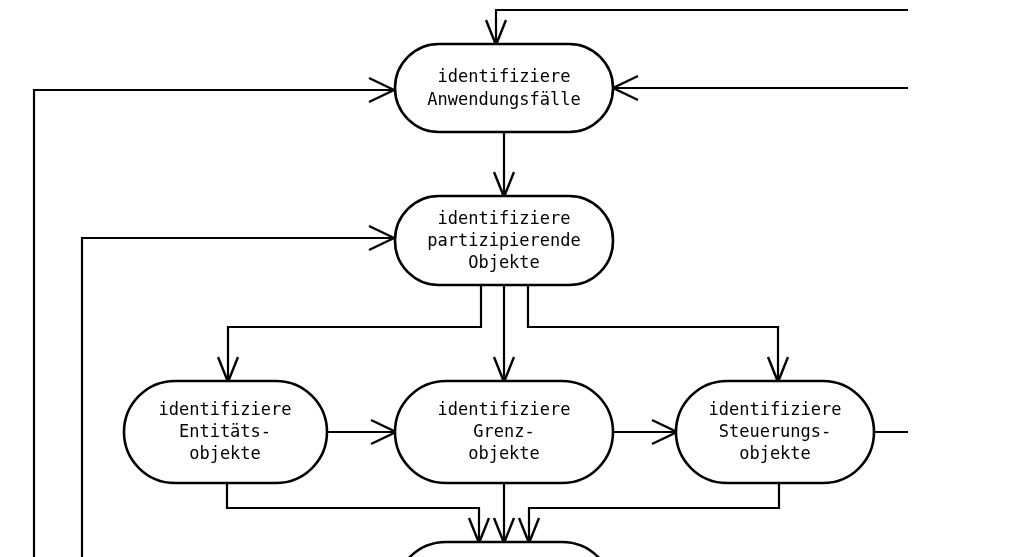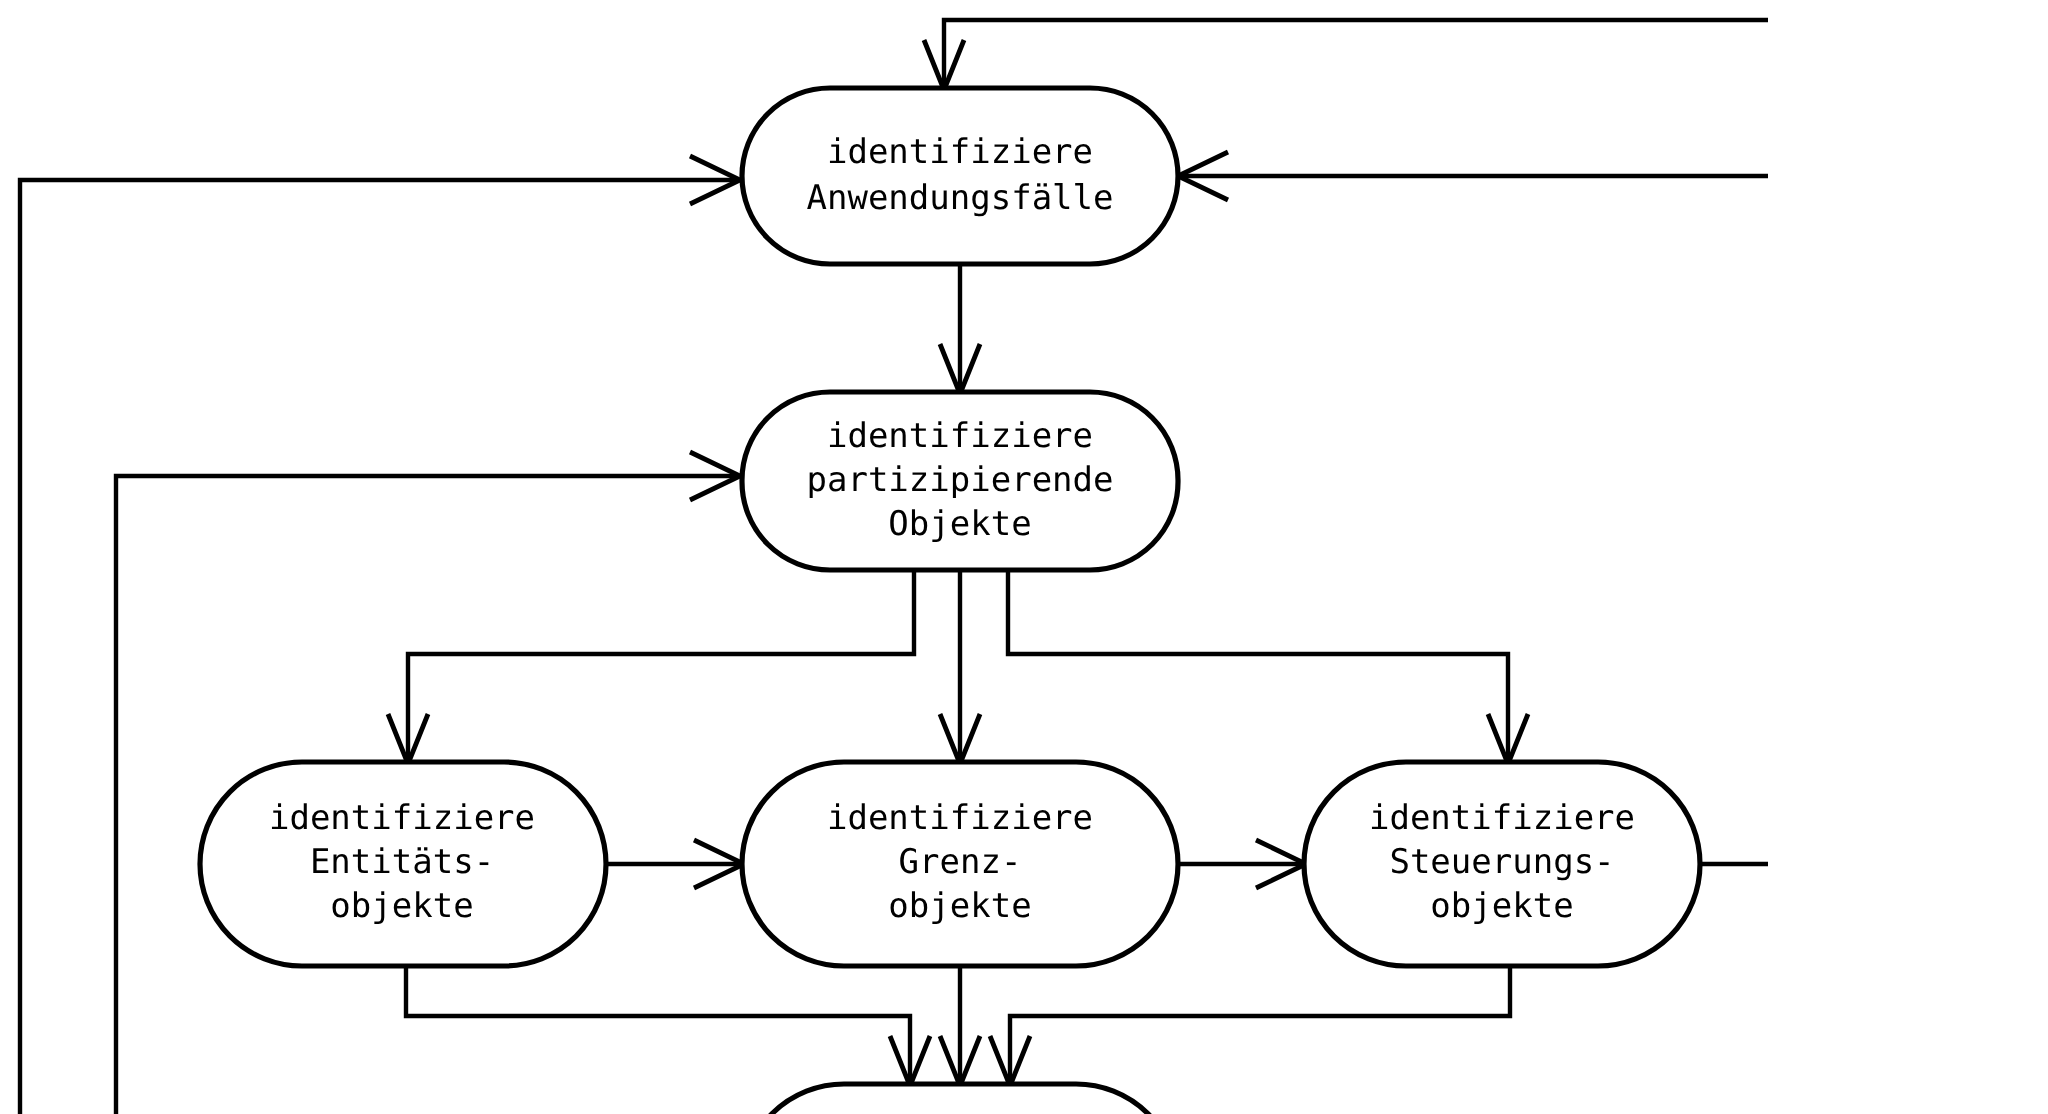--- a/index.html
+++ b/index.html
@@ -7,20 +7,21 @@
     margin: 0;
     padding: 0;
     background: #ffffff;
   }
   #canvas-wrap {
     position: relative;
     width: 884px;
     height: 557px;
     background: #ffffff;
     overflow: hidden;
+    padding-left: 24px;
   }
   svg#diagram {
     display: block;
     width: 1024px;
     height: 557px;
   }
   .node-shape {
     fill: #ffffff;
     stroke: #000000;
     stroke-width: 2.6;

